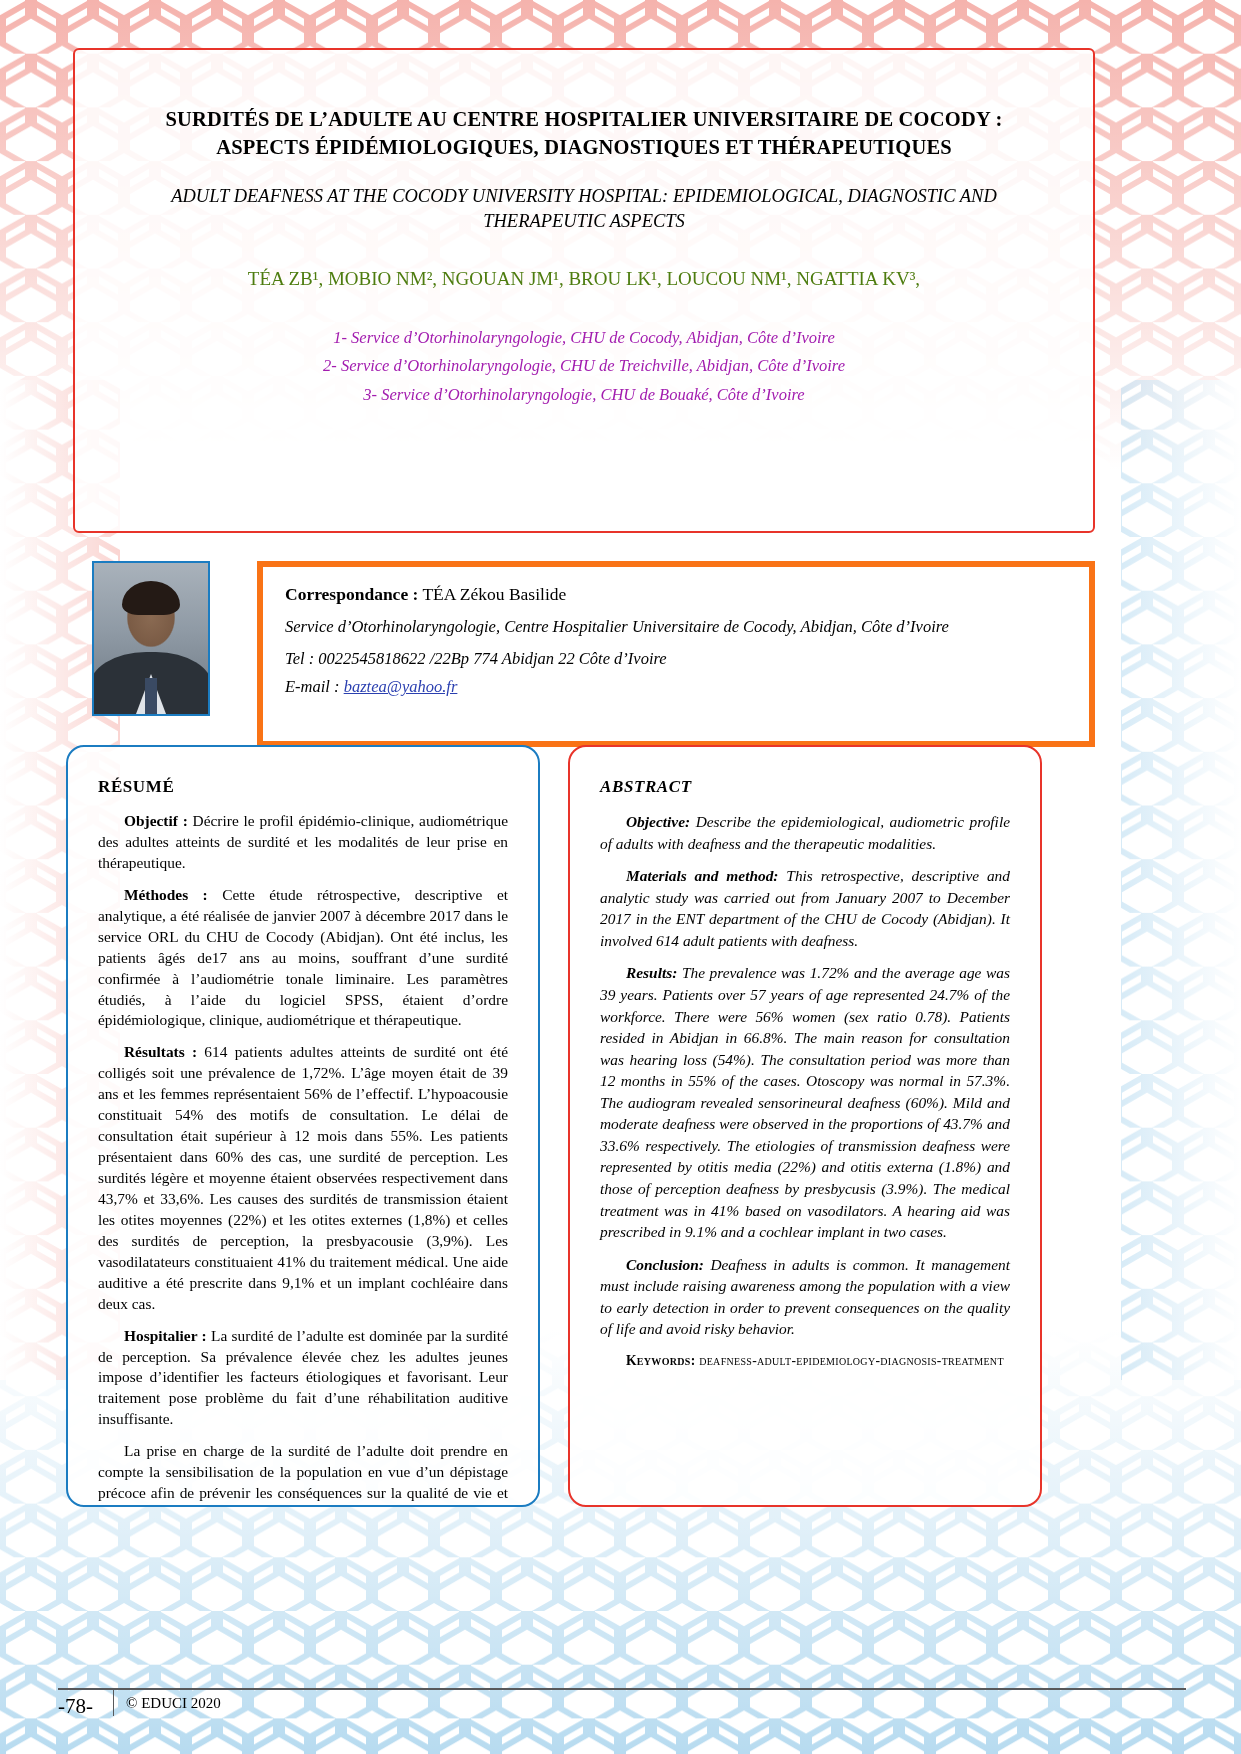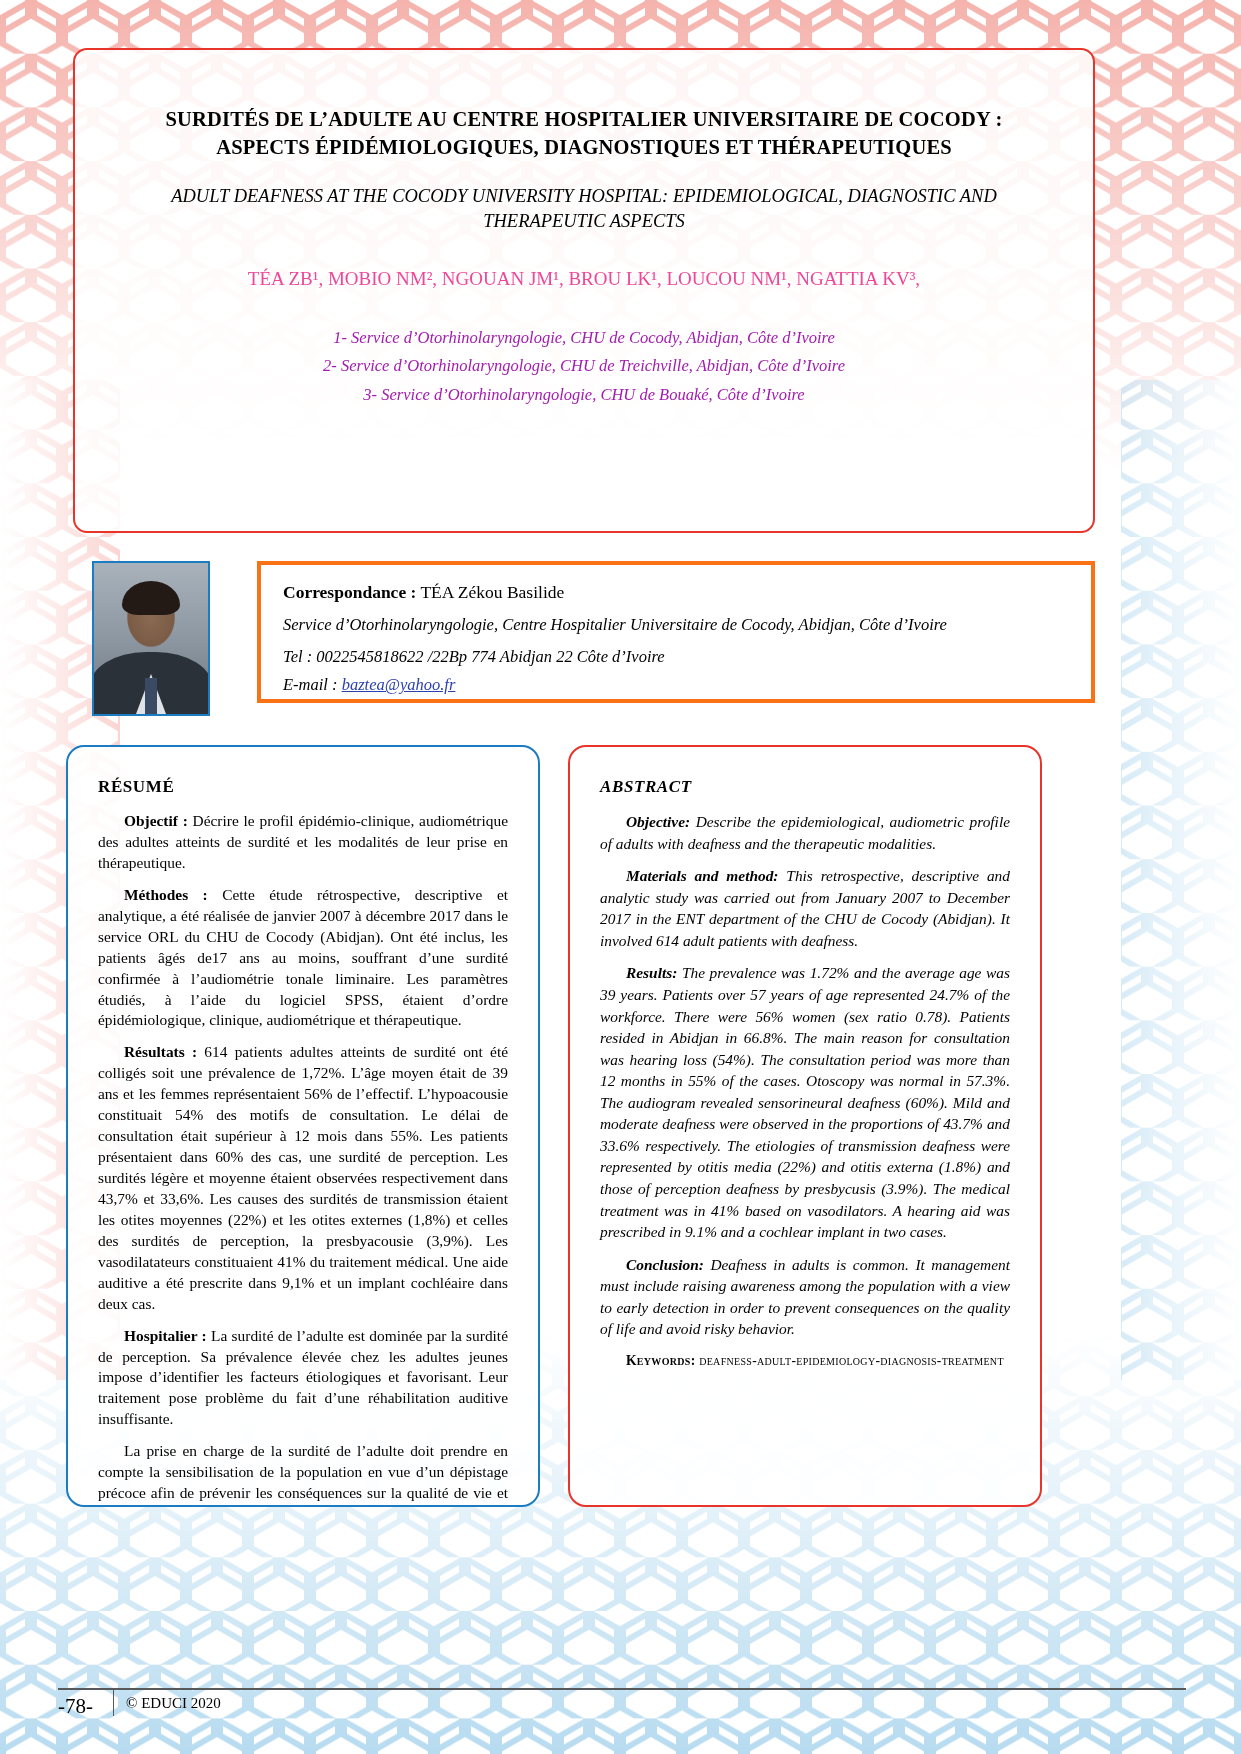--- a/index.html
+++ b/index.html
@@ -30,21 +30,21 @@
   }
 
   
   .title-box {
     position: absolute;
     left: 73px;
     top: 48px;
     width: 1022px;
     height: 485px;
     border: 2.5px solid #e8342a;
-    border-radius: 14px;
+    border-radius: 6px;
     background: rgba(255,255,255,0.86);
     box-sizing: border-box;
   }
   .title-fr {
     margin: 55px 62px 0 62px;
     text-align: center;
     font-weight: bold;
     font-size: 20.5px;
     letter-spacing: 0.2px;
     line-height: 1.38;
@@ -56,21 +56,21 @@
     font-style: italic;
     font-size: 18.5px;
     line-height: 1.4;
     color: #000;
   }
   .authors {
     margin: 30px 80px 0 80px;
     text-align: center;
     font-size: 19px;
     line-height: 1.5;
-    color: #ec4899;
+    color: #4d7c0f;
   }
   .affils {
     margin: 30px 0 0 0;
     text-align: center;
     font-style: italic;
     font-size: 16.5px;
     line-height: 1.72;
     color: #a21caf;
   }
   .affils div { display: block; }
@@ -85,22 +85,22 @@
     border: 2px solid #1b7cc1;
     box-sizing: border-box;
     overflow: hidden;
     background: #6f7a84;
   }
   .corr-box {
     position: absolute;
     left: 257px;
     top: 561px;
     width: 838px;
-    height: 142px;
-    border: 4px solid #f97316;
+    height: 186px;
+    border: 6px solid #f97316;
     box-sizing: border-box;
     background: rgba(255,255,255,0.9);
     padding: 17px 22px 0 22px;
   }
   .corr-title { font-size: 17.5px; color:#000; }
   .corr-title b { font-weight: bold; }
   .corr-addr {
     margin-top: 11px;
     font-style: italic;
     font-size: 16.5px;

